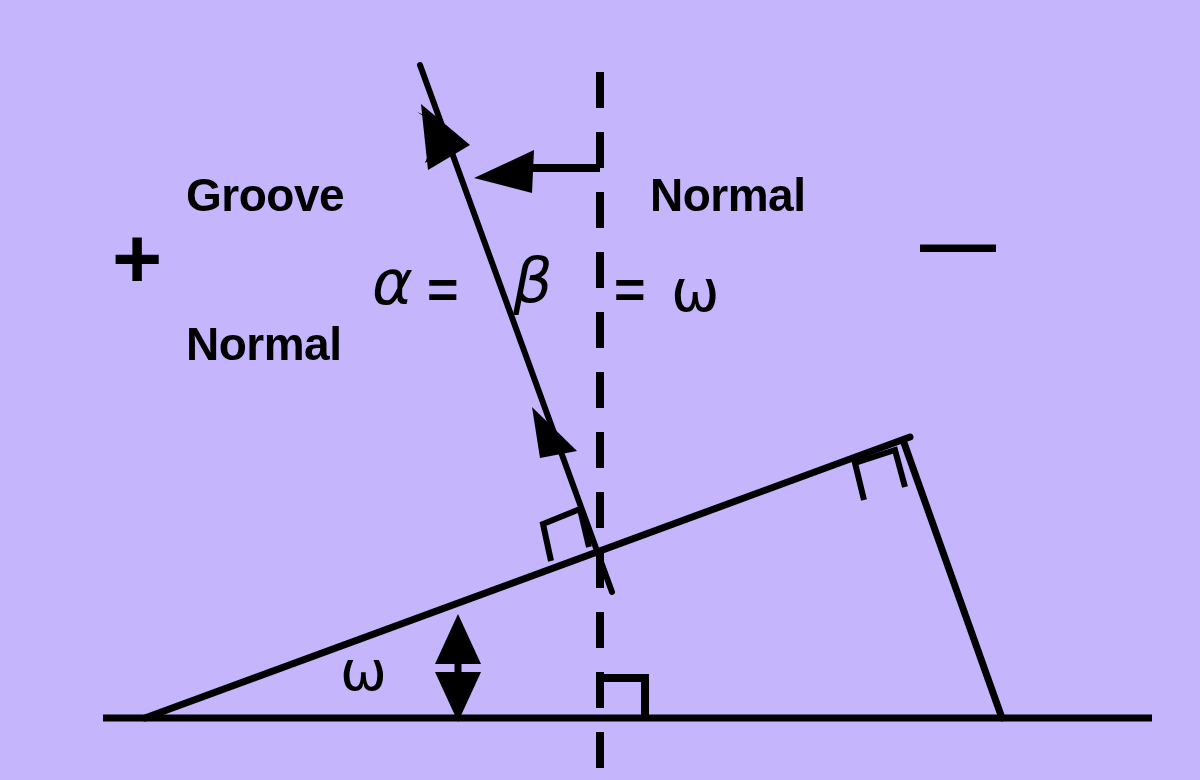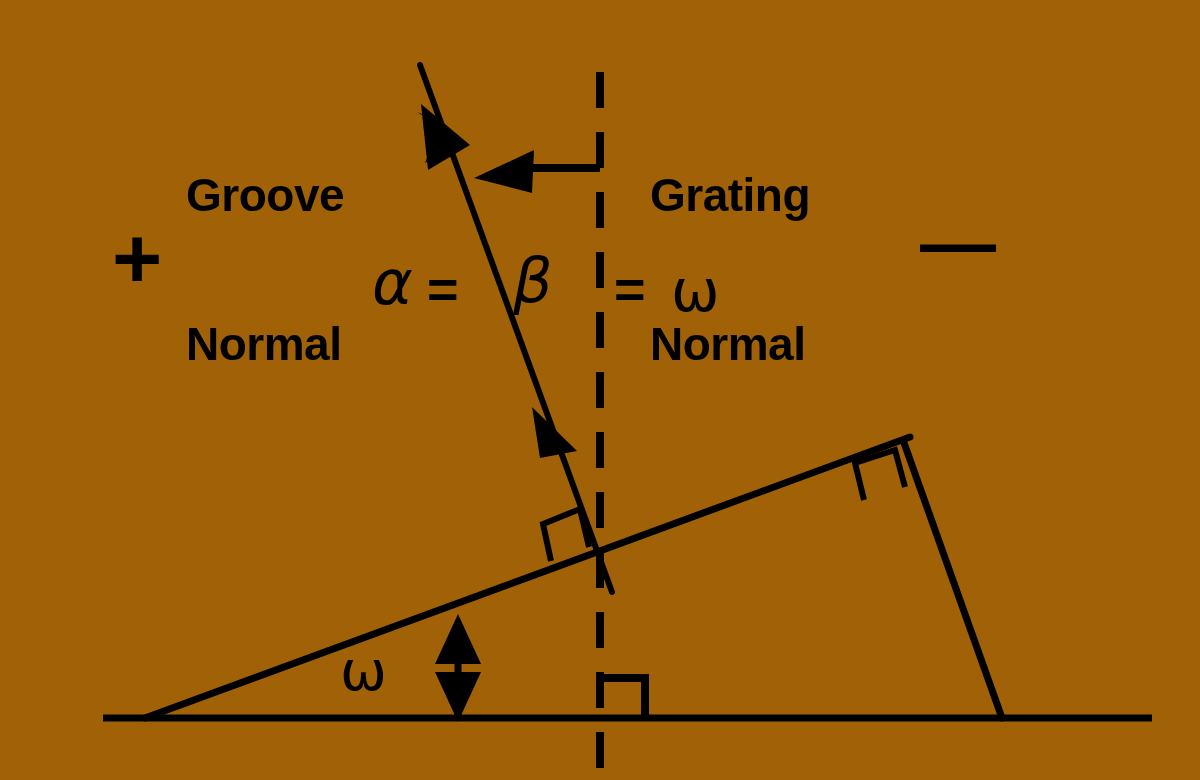--- a/index.html
+++ b/index.html
@@ -7,21 +7,21 @@
     padding: 0;
     background: #ffffff;
   }
   body {
     font-family: "Liberation Sans", sans-serif;
   }
   #stage {
     position: relative;
     width: 1200px;
     height: 780px;
-    background: #a16207;
+    background: #c4b5fd;
     overflow: hidden;
   }
   #diagram {
     position: absolute;
     left: 0;
     top: 0;
     width: 1200px;
     height: 780px;
     display: block;
   }
@@ -108,21 +108,20 @@
     <path d="M 458,722 L 481,672 L 435,672 Z" fill="#000"></path>
 
   </svg>
 
   <div class="lbl bold-label" style="left:186px; top:72px;">
     <div>Groove</div>
     <div>Normal</div>
   </div>
 
   <div class="lbl bold-label" style="left:650px; top:72px;">
-    <div>Grating</div>
     <div>Normal</div>
   </div>
 
   <div class="lbl sign" style="left:112px; top:215px;">+</div>
 
   <div class="lbl sign" style="left:920px; top:205px; font-size:76px;">—</div>
 
   <div class="lbl greek" style="left:372px; top:252px;">α</div>
 
   <div class="lbl eq" style="left:427px; top:262px;">=</div>

